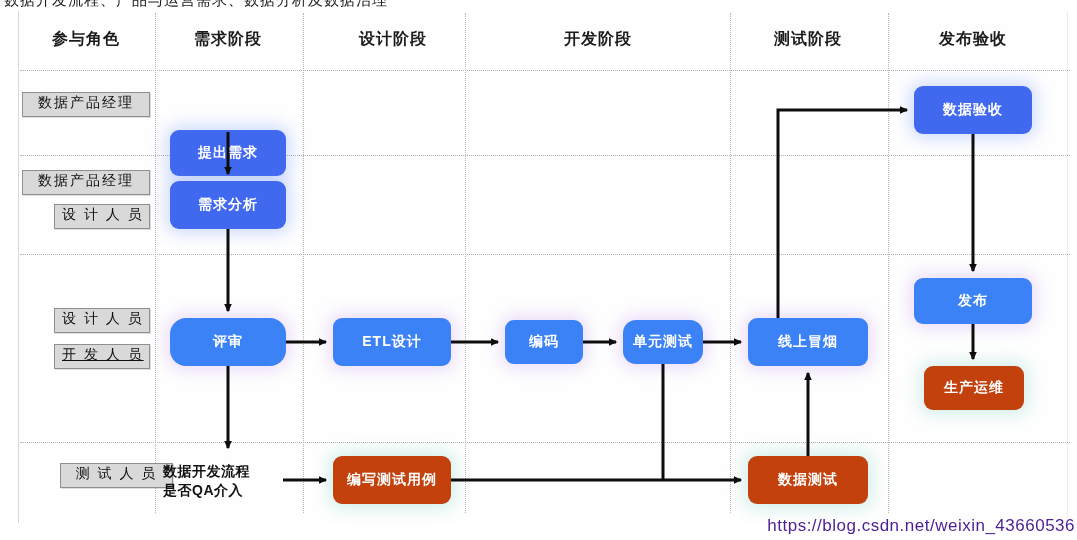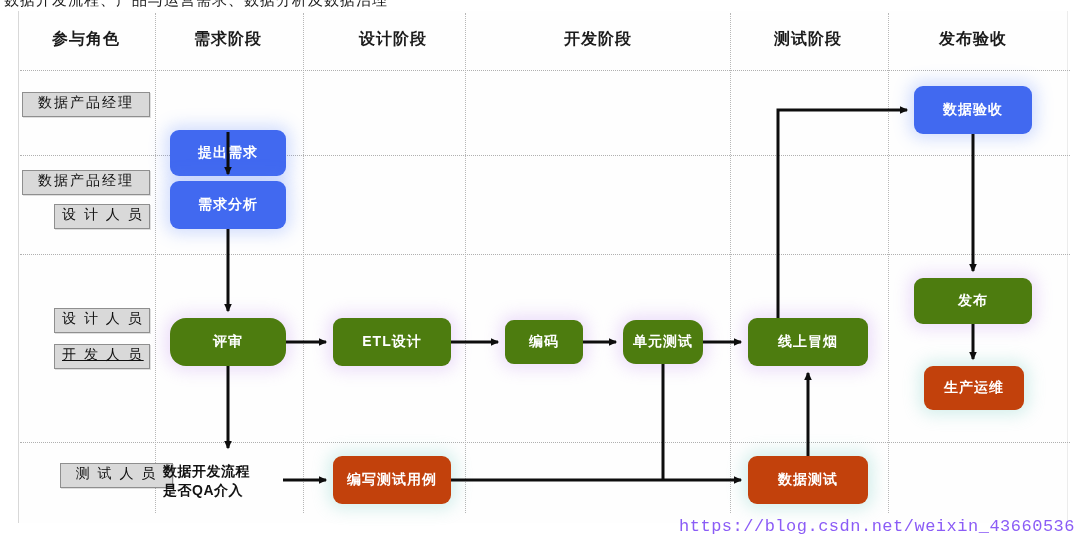--- a/index.html
+++ b/index.html
@@ -92,21 +92,21 @@
     font-weight: bold;
     letter-spacing: 1px;
     display: flex;
     align-items: center;
     justify-content: center;
     text-align: center;
     white-space: nowrap;
     box-sizing: border-box;
   }
   .node.blue  { background: #4169f0; box-shadow: 0 0 16px 5px rgba(90,130,250,0.26); }
-  .node.purple{ background: #4d7c0f; box-shadow: 0 0 16px 5px rgba(180,120,235,0.24); }
+  .node.purple{ background: #3b82f6; box-shadow: 0 0 16px 5px rgba(180,120,235,0.24); }
   .node.teal  { background: #c2410c; box-shadow: 0 0 16px 5px rgba(120,205,195,0.30); }
 
   
   .note {
     position: absolute;
     font-size: 14px;
     font-weight: bold;
     color: #121212;
     line-height: 19px;
     letter-spacing: 0.5px;
@@ -120,24 +120,23 @@
     width: 1077px; height: 540px;
     pointer-events: none;
   }
 
   
   .watermark {
     position: absolute;
     right: 2px;
     bottom: 4px;
     font-size: 17px;
-    color: #8b5cf6;
+    color: #4c1d95;
     letter-spacing: 0.5px;
     white-space: nowrap;
-    font-family: Liberation Mono, monospace;
   }
 </style>
 </head>
 <body>
 
 <div id="root">
 
   <div class="top-strip">
     <span>数据开发流程、产品与运营需求、数据分析及数据治理</span>
   </div>

